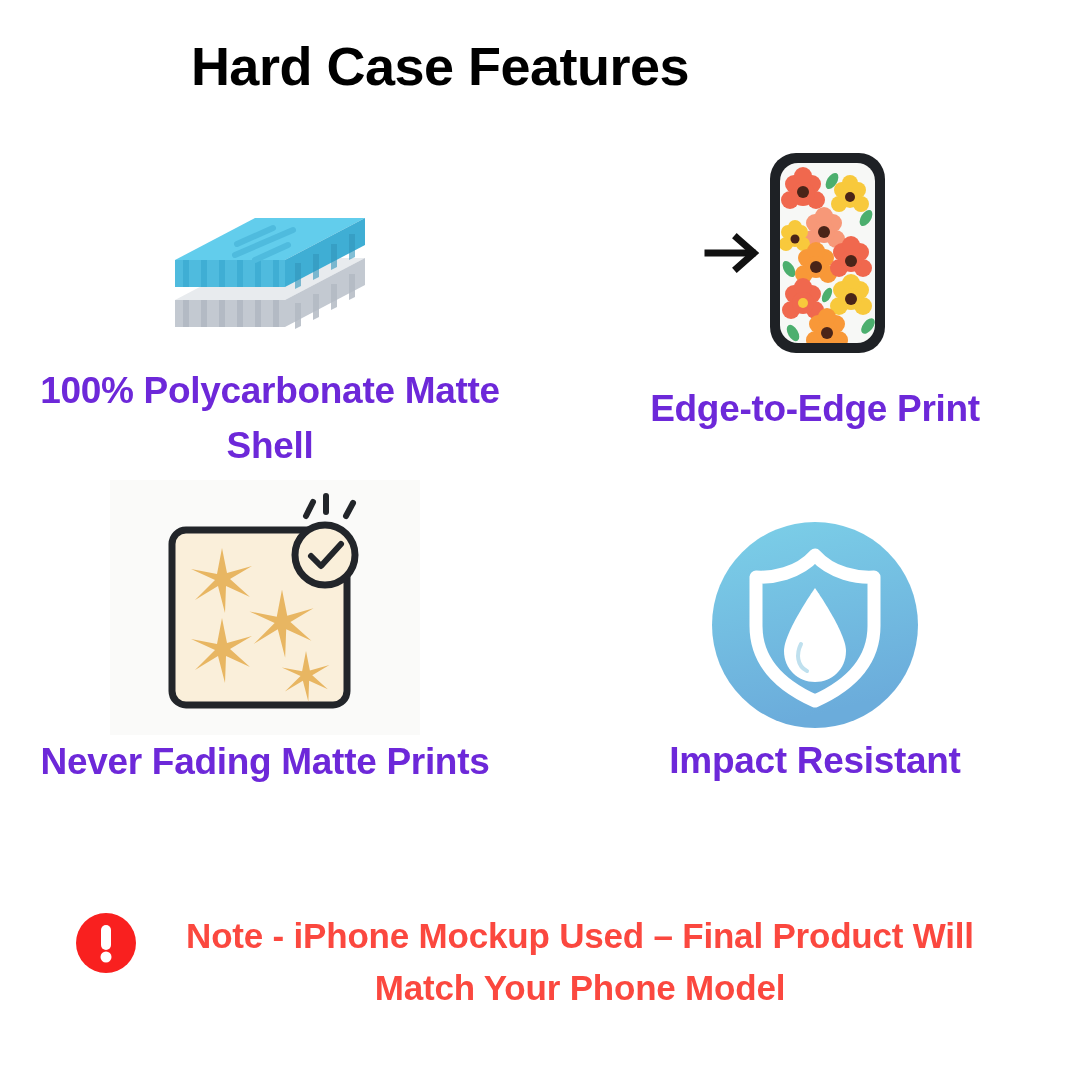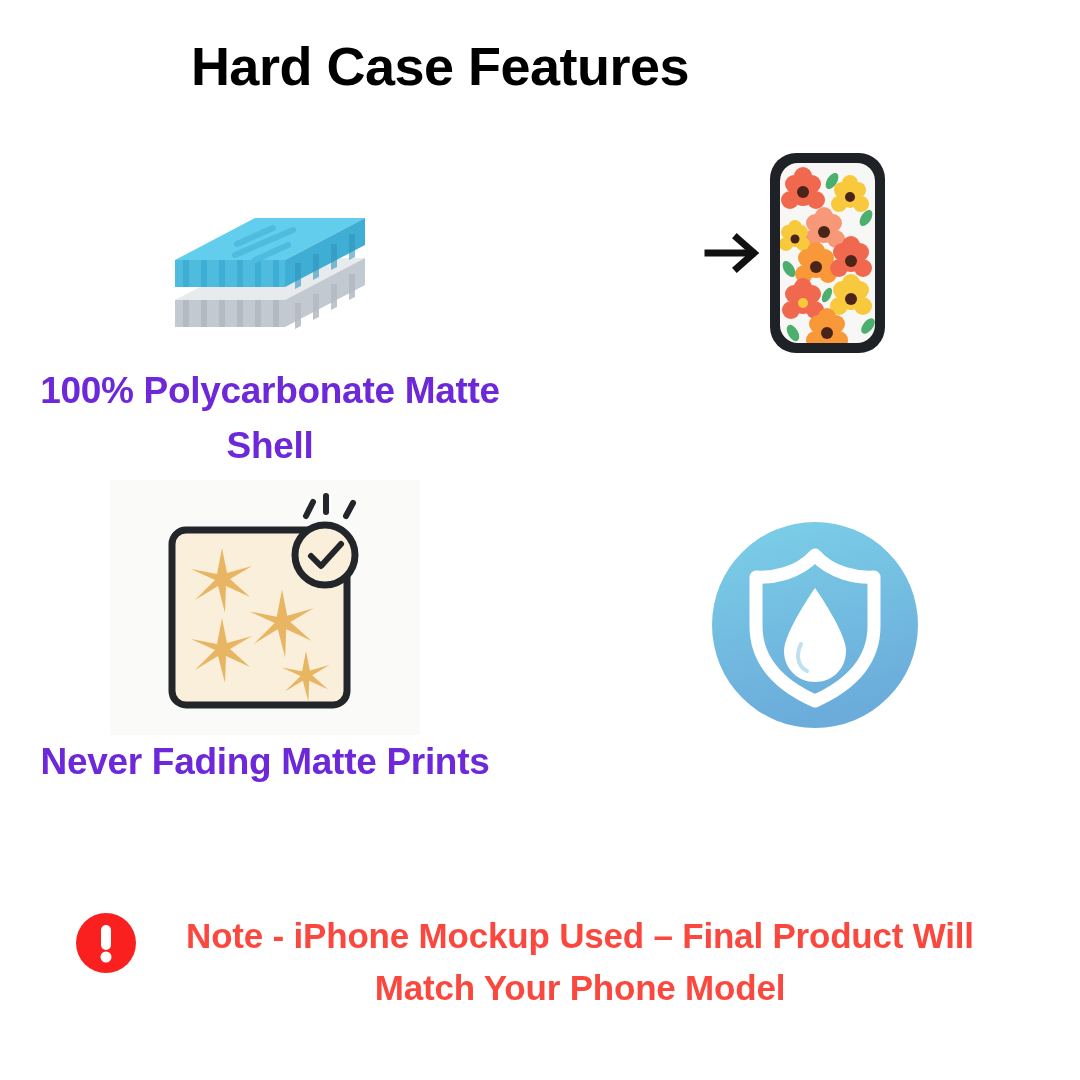--- a/index.html
+++ b/index.html
@@ -290,20 +290,21 @@
             <circle cx="125" cy="212" r="9"></circle>
               <circle cx="149" cy="212" r="9"></circle>
             <circle cx="137" cy="189" r="9"></circle>
               <circle cx="137" cy="205" r="11"></circle>
           </g>
           <circle cx="137" cy="205" r="6" fill="#4A2418"></circle>
         </g>
       </g>
     </svg>
   </div>
+  <div class="feature-label">Edge-to-Edge Print</div>
 </div>
 
 <div class="feature" id="cell-never-fading">
   <div class="fade-art-wrap">
     <div class="fade-art-bg"></div>
     <svg class="fade-art" width="310" height="255" viewBox="0 0 310 255">
 
       <rect x="62" y="50" width="175" height="175" rx="14" ry="14" fill="#FAEFDA" stroke="#22252A" stroke-width="7"></rect>
 
       <g fill="#E8B662">
@@ -345,20 +346,21 @@
         </linearGradient>
       </defs>
       <circle cx="105" cy="105" r="103" fill="url(#shieldGrad)"></circle>
 
       <path d="M105 35 C 88 54, 62 58, 46 57 L46 106 C46 146, 76 168, 105 181 C134 168, 164 146, 164 106 L164 57 C148 58, 122 54, 105 35 Z" fill="none" stroke="#FFFFFF" stroke-width="13" stroke-linejoin="round"></path>
 
       <path d="M105 68 C 105 68, 74 112, 74 131 C74 149, 88 162, 105 162 C122 162, 136 149, 136 131 C136 112, 105 68, 105 68 Z" fill="#FFFFFF"></path>
       <path d="M91 124 C 86 134, 87 146, 97 151" fill="none" stroke="#BFE0EE" stroke-width="4" stroke-linecap="round"></path>
     </svg>
   </div>
+  <div class="feature-label">Impact Resistant</div>
 </div>
 
 <div class="note">
   <svg class="note-icon" viewBox="0 0 62 62">
     <circle cx="31" cy="31" r="30" fill="#F9201F"></circle>
     <rect x="26" y="13" width="10" height="25" rx="5" fill="#FFFFFF"></rect>
     <circle cx="31" cy="45" r="5.5" fill="#FFFFFF"></circle>
   </svg>
   <div class="note-text">Note - iPhone Mockup Used – Final Product Will Match Your Phone Model</div>
 </div>

